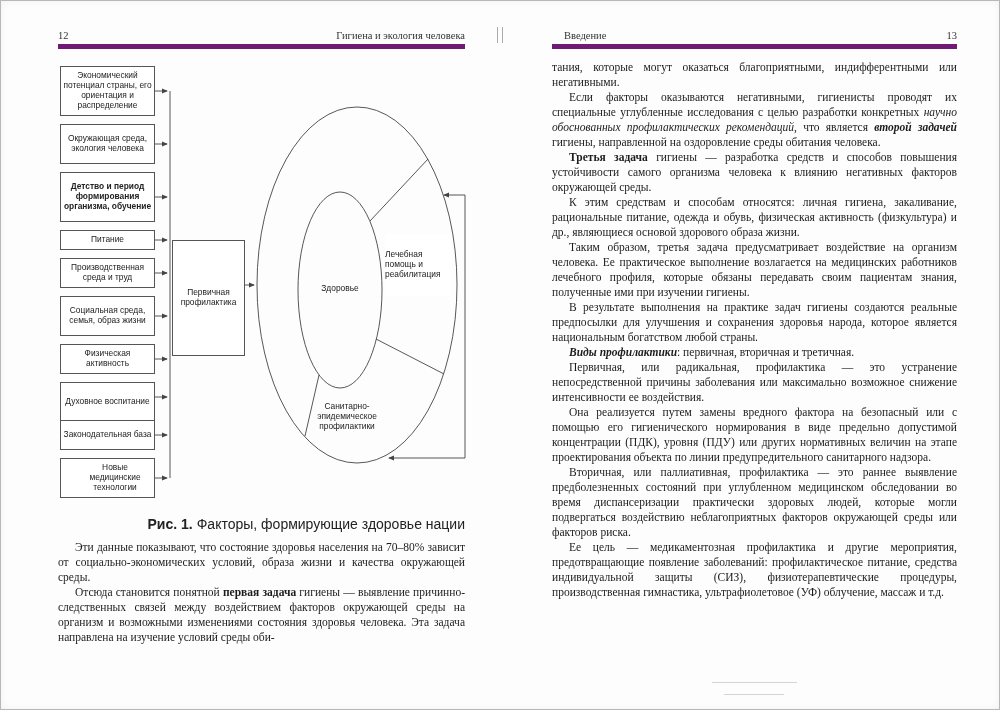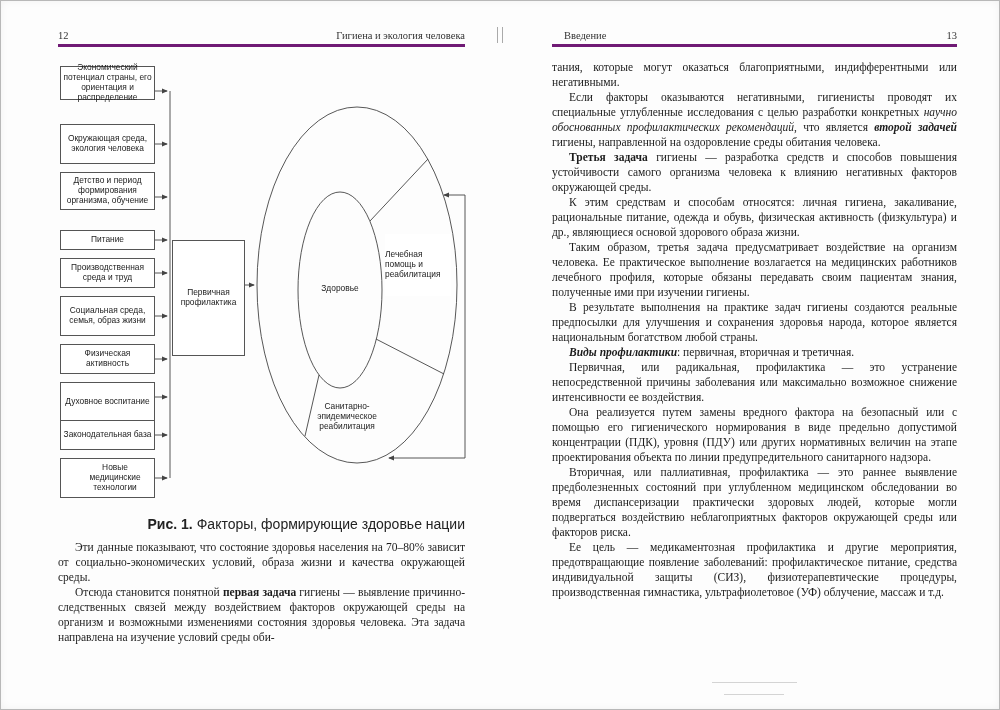--- a/index.html
+++ b/index.html
@@ -9,21 +9,21 @@
     overflow:hidden;
     font-family:"Liberation Serif","DejaVu Serif",serif;
     color:#1c1c1c;
   }
   .page{position:absolute;top:0;height:710px;width:500px;}
   .page-left{left:0;}
   .page-right{left:512px;}
 
   .running-head{
     position:absolute;display:flex;justify-content:space-between;align-items:flex-end;
-    font-size:10.5px;color:#333;border-bottom:3px solid #701a75;padding-bottom:3px;
+    font-size:10.5px;color:#333;border-bottom:5px solid #701a75;padding-bottom:3px;
   }
   .rh-left{left:58px;top:30px;width:407px;}
   .rh-right{left:40px;top:30px;width:405px;}
   .rh-title-indent{margin-left:12px;}
 
   .bodytext{position:absolute;font-size:11.5px;line-height:15px;}
   .bodytext p.para{margin:0;text-align:justify;}
   .bodytext p.para.ind{text-indent:17px;}
   .run-r{font-weight:normal;font-style:normal;}
   .run-b{font-weight:bold;}
@@ -93,38 +93,38 @@
 
           <line x1="315" y1="163" x2="373" y2="101"></line>
           <line x1="321" y1="281" x2="389" y2="316"></line>
           <line x1="264" y1="317" x2="250" y2="378"></line>
 
           <polyline points="410,137 389,137" marker-end="url(#ah)"></polyline>
           <polyline points="410,137 410,400 334,400" marker-end="url(#ah)"></polyline>
         </g>
       </svg>
 
-      <div class="dbox" style="left:5px;top:8px;width:95px;height:34px;">Экономический потенциал страны, его ориентация и распределение</div>
+      <div class="dbox" style="left:5px;top:8px;width:95px;height:50px;">Экономический потенциал страны, его ориентация и распределение</div>
       <div class="dbox" style="left:5px;top:66px;width:95px;height:40px;">Окружающая среда, экология человека</div>
-      <div class="dbox" style="left:5px;top:114px;width:95px;height:38px;">Детство и период формирования организма, обучение</div>
+      <div class="dbox" style="left:5px;top:114px;width:95px;height:50px;font-weight:bold;">Детство и период формирования организма, обучение</div>
       <div class="dbox" style="left:5px;top:172px;width:95px;height:20px;">Питание</div>
       <div class="dbox" style="left:5px;top:200px;width:95px;height:30px;">Производственная среда и труд</div>
       <div class="dbox" style="left:5px;top:238px;width:95px;height:40px;">Социальная среда, семья, образ жизни</div>
       <div class="dbox" style="left:5px;top:286px;width:95px;height:30px;">Физическая активность</div>
       <div class="dbox" style="left:5px;top:324px;width:95px;height:40px;">Духовное воспитание</div>
       <div class="dbox" style="left:5px;top:362px;width:95px;height:30px;">Законодательная база</div>
       <div class="dbox" style="left:5px;top:400px;width:95px;height:40px;padding-left:17px;">Новые медицинские технологии</div>
 
       <div class="dbox" style="left:117px;top:182px;width:73px;height:116px;">Первичная профилактика</div>
 
       <div class="dlabel" style="left:250px;top:226px;width:70px;">Здоровье</div>
 
       <div class="dbox-white" style="left:330px;top:176px;width:66px;height:62px;">Лечебная помощь и реабилитация</div>
 
-      <div class="dlabel" style="left:250px;top:344px;width:84px;">Санитарно-эпидемическое реабилитация</div>
+      <div class="dlabel" style="left:250px;top:344px;width:84px;">Санитарно-эпидемическое профилактики</div>
     </div>
 
     <div class="fig-caption">
       <span class="cap-label">Рис. 1.</span><span class="cap-text">Факторы, формирующие здоровье нации</span>
     </div>
 
     <div class="bodytext" style="left:58px;top:540px;width:407px;">
         <p class="para ind"><span class="run-r">Эти данные показывают, что состояние здоровья населения на 70–80% зависит от социально-экономических условий, образа жизни и качества окружающей среды.</span></p>
         <p class="para ind"><span class="run-r">Отсюда становится понятной </span><span class="run-b">первая задача</span><span class="run-r"> гигиены — выявление причинно-следственных связей между воздействием факторов окружающей среды на организм и возможными изменениями состояния здоровья человека. Эта задача направлена на изучение условий среды оби-</span></p>
       </div>

